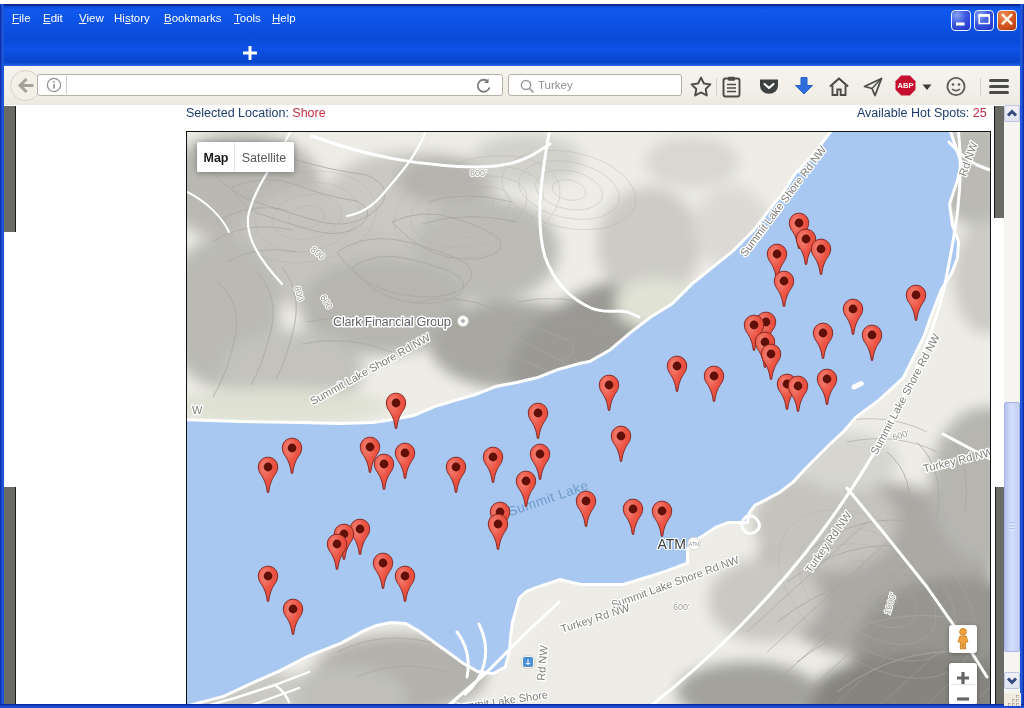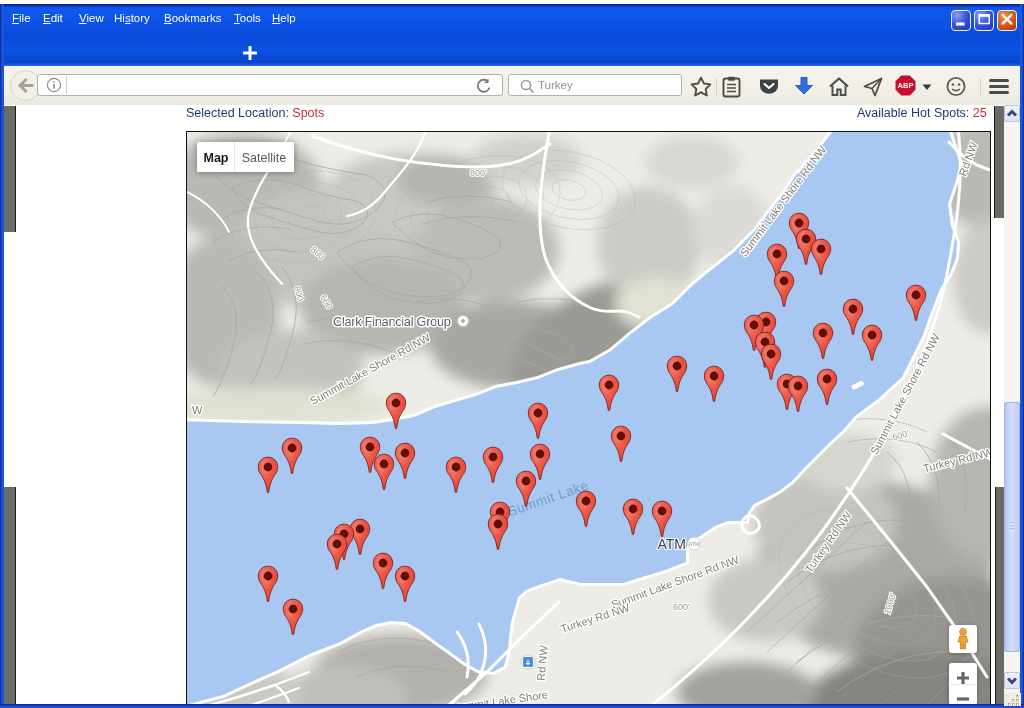--- a/index.html
+++ b/index.html
@@ -140,21 +140,21 @@
     <div style="position:absolute;left:980px;top:12px;width:1px;height:18px;background:#d4d1c7"></div>
     <svg width="24" height="24" style="position:absolute;left:987px;top:9px">
         <path d="M3.5 5.5 h17 M3.5 11.5 h17 M3.5 17.5 h17" stroke="#4c4c47" stroke-width="3" stroke-linecap="round"></path>
       </svg>
   </div>
   <div id="content">
     <div class="dstrip" style="left:0px;top:1px;width:12px;height:126px;border-right:1.5px solid #1a1a1a;"></div>
     <div class="dstrip" style="left:0px;top:382px;width:12px;height:217px;border-right:1.5px solid #1a1a1a;"></div>
     <div class="dstrip" style="left:990px;top:1px;width:10px;height:112px;border-left:1.5px solid #1a1a1a;"></div>
     <div class="dstrip" style="left:991px;top:382px;width:9px;height:217px;border-left:1.5px solid #1a1a1a;"></div>
-    <span id="pagetext1">Selected Location: <span class="red">Spots</span></span>
+    <span id="pagetext1">Selected Location: <span class="red">Shore</span></span>
     <span id="pagetext2">Available Hot Spots: <span class="red">25</span></span>
     <div id="map"><svg width="803" height="573" viewBox="0 0 803 573" xmlns="http://www.w3.org/2000/svg">
 <defs>
 <filter id="bl" x="-40%" y="-40%" width="180%" height="180%">
               <feGaussianBlur stdDeviation="7"></feGaussianBlur>
             </filter>
 <filter id="bl2" x="-40%" y="-40%" width="180%" height="180%">
               <feGaussianBlur stdDeviation="3"></feGaussianBlur>
             </filter>
 <radialGradient id="pg" cx="0.35" cy="0.28" r="0.8">

